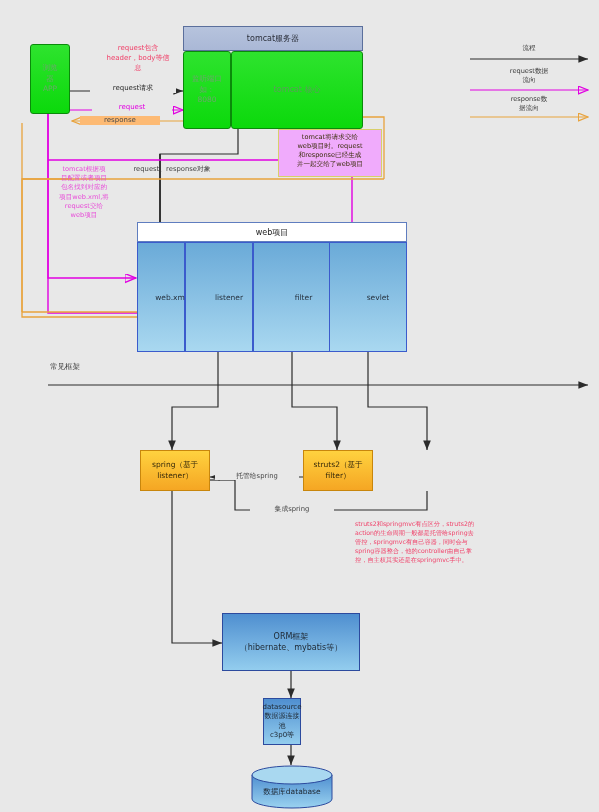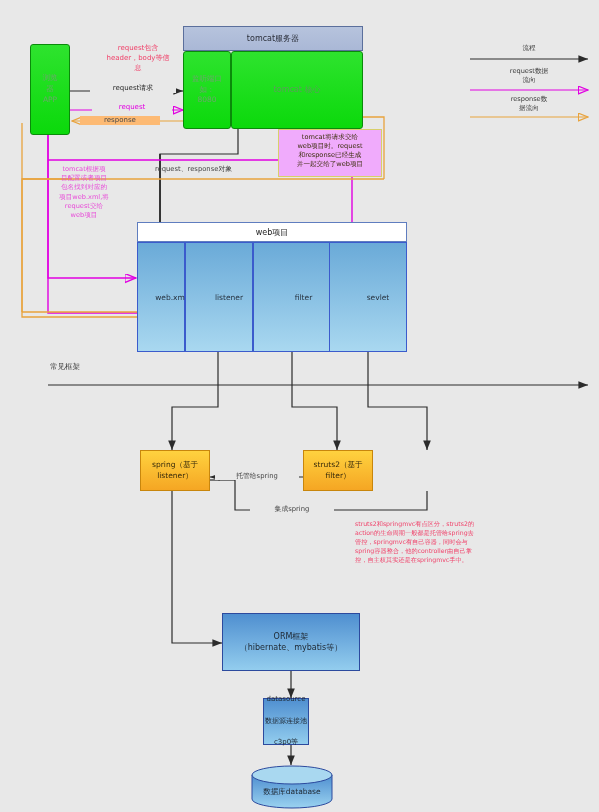--- a/index.html
+++ b/index.html
@@ -137,21 +137,21 @@
   <div class="lbl leg" style="left:470px;top:44px;width:118px;">流程</div>
   <div class="lbl leg" style="left:470px;top:67px;width:118px;">
     <span>request数据</span><br>
     <span>流向</span>
   </div>
   <div class="lbl leg" style="left:470px;top:95px;width:118px;">
     <span>response数</span><br>
     <span>据流向</span>
   </div>
 
-  <div class="node green" style="left:30px;top:44px;width:40px;height:91px;flex-direction:column;">
+  <div class="node green" style="left:30px;top:44px;width:40px;height:70px;flex-direction:column;">
     <span>浏览</span>
     <span>器</span>
     <span>APP</span>
   </div>
 
   <div class="lbl red" style="left:78px;top:44px;width:120px;">
     <span>request包含</span><br>
     <span>header，body等信</span><br>
     <span>息</span>
   </div>
@@ -177,21 +177,21 @@
 
   <div class="lbl magenta" style="left:48px;top:165px;width:72px;text-align:center;">
     <span>tomcat根据项</span><br>
     <span>目配置或者项目</span><br>
     <span>包名找到对应的</span><br>
     <span>项目web.xml,将</span><br>
     <span>request交给</span><br>
     <span>web项目</span>
   </div>
 
-  <div class="lbl darksm" style="left:112px;top:165px;width:120px;text-align:right;">request、response对象</div>
+  <div class="lbl darksm" style="left:112px;top:165px;width:120px;text-align:center;">request、response对象</div>
 
   <div class="node whitebar" style="left:137px;top:222px;width:270px;height:20px;">web项目</div>
   <div class="node blue" style="left:137px;top:242px;width:48px;height:110px;">
     <span class="wlbl" style="position:static;">web.xml</span>
   </div>
   <div class="node blue" style="left:185px;top:242px;width:68px;height:110px;">
     <span class="wlbl" style="position:static;">listener</span>
   </div>
   <div class="node blue" style="left:253px;top:242px;width:81px;height:110px;">
     <span class="wlbl" style="position:static;">filter</span>
@@ -220,21 +220,21 @@
     <span>管控，springmvc有自己容器，同时会与</span><br>
     <span>spring容器整合，他的controller由自己掌</span><br>
     <span>控，自主权其实还是在springmvc手中。</span>
   </div>
 
   <div class="node blue2" style="left:222px;top:613px;width:138px;height:58px;flex-direction:column;">
     <span>ORM框架</span>
     <span>（hibernate、mybatis等）</span>
   </div>
 
-  <div class="node blue2" style="left:263px;top:698px;width:46px;height:47px;flex-direction:column;font-size:7px;line-height:1.35;gap:12px;">
+  <div class="node blue2" style="left:263px;top:698px;width:38px;height:47px;flex-direction:column;font-size:7px;line-height:1.35;">
     <span>datasource</span>
     <span>数据源连接池</span>
     <span>c3p0等</span>
   </div>
 
   <div style="position:absolute;left:250px;top:765px;width:84px;height:44px;">
     <svg width="84" height="44" viewBox="0 0 84 44">
       <defs>
         <linearGradient id="cylg" x1="0" y1="0" x2="0" y2="1">
           <stop offset="0%" stop-color="#4f8fd0"></stop>

